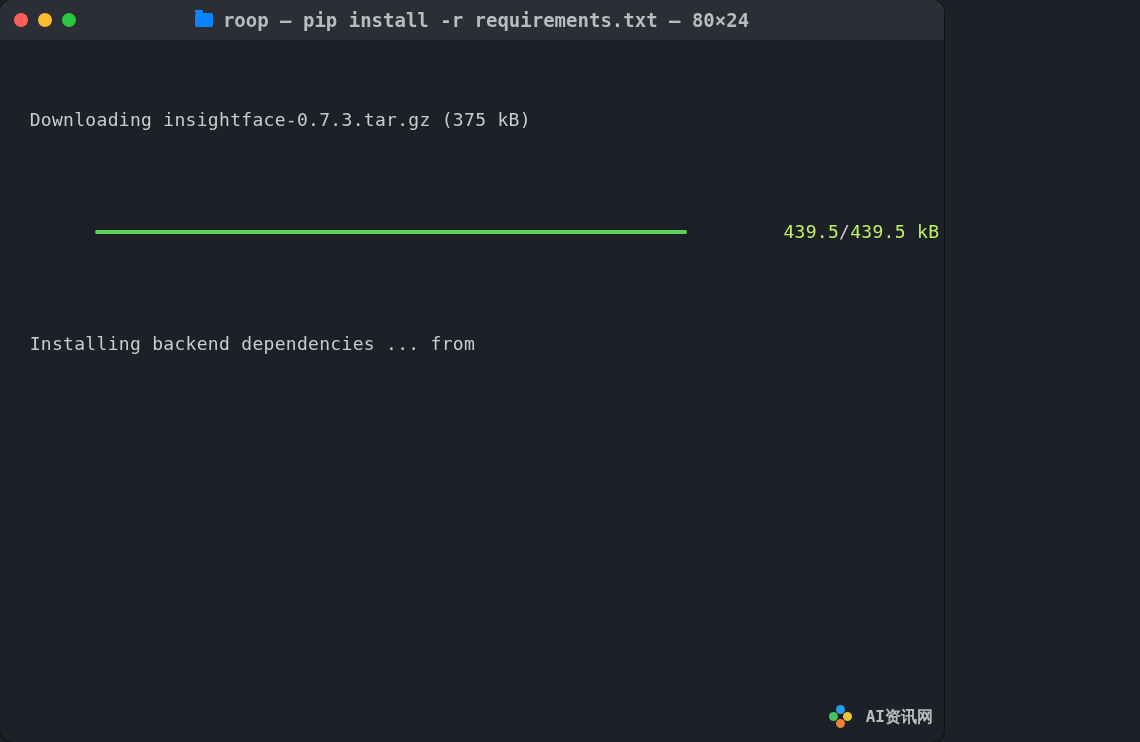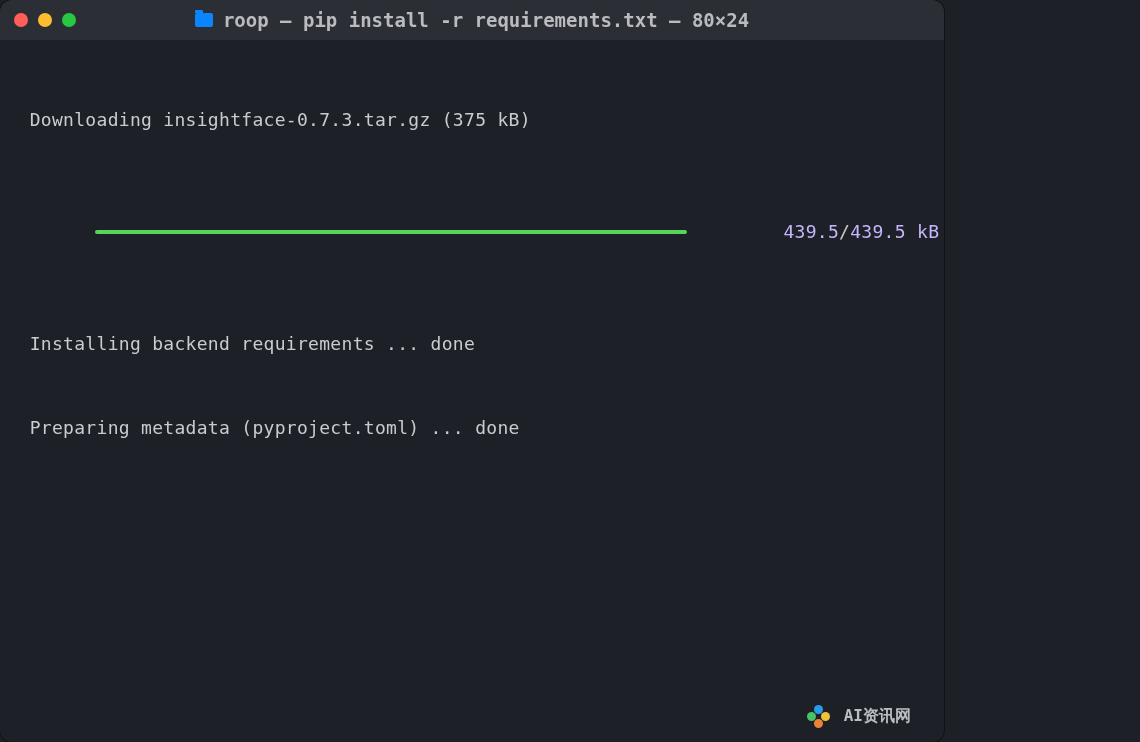--- a/index.html
+++ b/index.html
@@ -13,25 +13,25 @@
   .title{position:absolute;left:0;right:0;text-align:center;color:#b9bbbe;font-size:19px;font-weight:600;display:flex;align-items:center;justify-content:center;gap:10px;pointer-events:none}
   .folder-icon{width:18px;height:14px;background:#0a84ff;border-radius:2px;display:inline-block;position:relative}
   .folder-icon:before{content:'';position:absolute;top:-3px;left:0;width:8px;height:3px;background:#0a84ff;border-radius:1px 1px 0 0}
   .term{padding:10px 8px 8px 8px;color:#c9cccf;font-size:18px;line-height:28px;letter-spacing:0.3px;white-space:pre}
   .row{display:block;height:28px}
   .pad1{display:inline-block;width:2ch}
   .bar-line{display:flex;align-items:center;height:28px}
   .bar-wrap{flex:0 0 auto;width:592px;height:4px;margin-left:8ch;background:transparent;position:relative}
   .bar-full{position:absolute;left:0;top:0;height:4px;background:#59d25a;border-radius:2px}
   .stats{margin-left:0.7ch;white-space:pre}
-  .g{color:#c4b5fd}
+  .g{color:#bef264}
   .r{color:#3b82f6}
   .w{color:#c9cccf}
   .c{color:#34c6eb}
-  .watermark{position:absolute;right:33px;bottom:14px;display:flex;gap:14px;color:#c9cccf;font-size:16px;font-weight:600;opacity:0.92}
+  .watermark{position:absolute;right:11px;bottom:14px;display:flex;align-items:center;gap:14px;color:#c9cccf;font-size:16px;font-weight:600;opacity:0.92}
   .wm-icon{width:22px;height:22px;position:relative}
   .petal{position:absolute;width:9px;height:9px;border-radius:50%}
   .p1{background:#2aa6ff;left:6px;top:-1px}
   .p2{background:#ffd23a;left:13px;top:6px}
   .p3{background:#ff8a3a;left:6px;top:13px}
   .p4{background:#4ad26b;left:-1px;top:6px}
 </style>
 </head>
 <body>
 <div class="window">
@@ -51,22 +51,21 @@
   <div class="term">
     <span class="row"><span class="pad1"></span><span>Downloading insightface-0.7.3.tar.gz (375 kB)</span></span>
 
     <div class="bar-line">
       <div class="bar-wrap"><div class="bar-full" style="width:100%"></div></div>
       <span class="stats">
         <span class="g">439.5</span><span class="w">/</span><span class="g">439.5</span> <span class="g">kB</span> <span class="r">638.9 kB/s</span> <span class="w">eta</span> <span class="c">0:00:00</span>
       </span>
     </div>
 
-    <span class="row"><span class="pad1"></span><span>Installing backend requirements ... done</span></span>
-    <span class="row"><span class="pad1"></span><span>Preparing metadata (pyproject.toml) ... done</span></span>
+    <span class="row"><span class="pad1"></span><span>Installing backend dependencies ... from</span></span>
     
 
     
 
     
     
     
     
 
     

